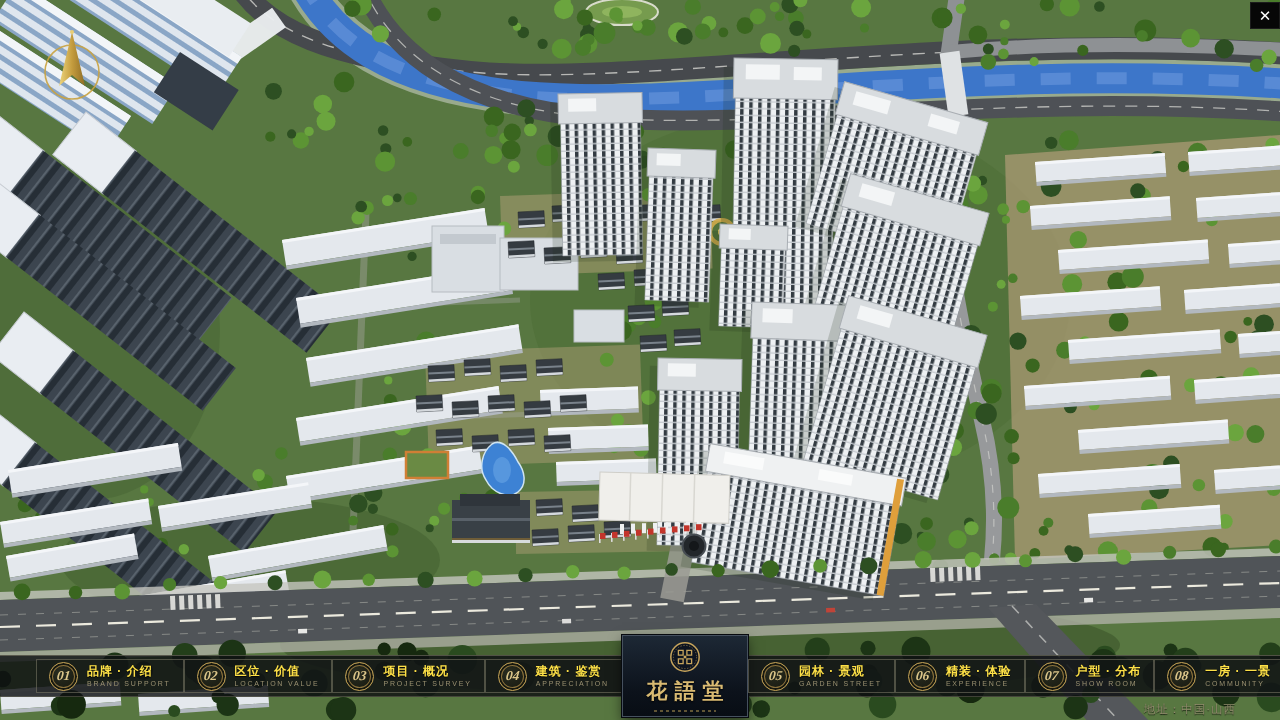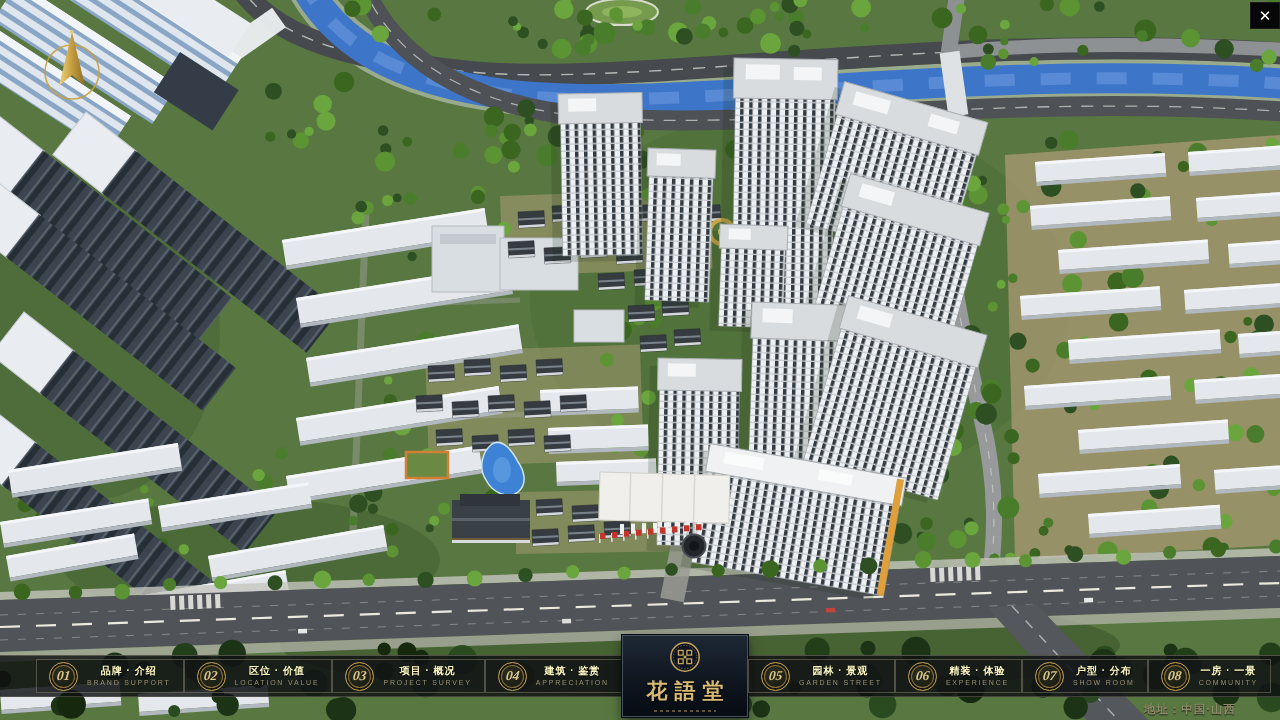--- a/index.html
+++ b/index.html
@@ -20,36 +20,36 @@
   .nav-item{display:flex;align-items:center;gap:9px;height:34px;padding:0 12px;
     border:1px solid rgba(160,155,130,.42);background:rgba(22,25,26,.35);cursor:pointer;
     box-sizing:border-box;flex:0 0 auto;}
   .badge{width:27px;height:27px;border-radius:50%;border:1px solid #c7a557;flex:0 0 auto;
     box-shadow:inset 0 0 0 2px #15170f, inset 0 0 0 3px #8a713c;
     background:radial-gradient(circle at 40% 35%,#2a2d20,#14160e);
     display:flex;align-items:center;justify-content:center;}
   .badge i{font-family:"Liberation Serif",serif;font-style:italic;font-weight:700;
     font-size:13.5px;color:#dcc68a;transform:skewX(-6deg);}
   .nav-texts{display:flex;flex-direction:column;line-height:1;}
-  .nav-label{font-size:10px;font-weight:700;color:#fef9c3;letter-spacing:1px;
-    text-shadow:0 1px 1px rgba(0,0,0,.8);white-space:nowrap;text-align:center;}
+  .nav-label{font-size:12px;font-weight:700;color:#fde047;letter-spacing:1px;
+    text-shadow:0 1px 1px rgba(0,0,0,.8);white-space:nowrap;}
   .nav-sub{margin-top:3px;font-size:7px;letter-spacing:1.8px;color:#9b9171;white-space:nowrap;}
   
   .logo-panel{width:124px;height:80px;flex:0 0 auto;display:flex;flex-direction:column;
     align-items:center;justify-content:center;cursor:pointer;
     background:linear-gradient(180deg,#1d2835 0%,#0c121b 70%,#080d14 100%);
     border:1px solid #45505e;box-shadow:0 0 0 1px #070a0e,0 5px 12px rgba(0,0,0,.55);}
   .logo-title{font-family:"Liberation Serif",serif;font-weight:700;font-size:21px;
     color:#d9ba72;letter-spacing:7px;text-indent:7px;margin-top:3px;
     text-shadow:0 1px 2px rgba(0,0,0,.9);text-align:center;}
   .logo-tagline{width:62px;height:2px;margin-top:5px;opacity:.55;
     background:repeating-linear-gradient(90deg,#a98f4f 0 3px,transparent 3px 6px);}
   
   .address{position:absolute;right:44px;bottom:3px;z-index:6;font-size:11.5px;
-    color:#8f8a6b;letter-spacing:1px;text-shadow:0 1px 1px rgba(0,0,0,.7);font-weight:bold;}
+    color:#8f8a6b;letter-spacing:1px;text-shadow:0 1px 1px rgba(0,0,0,.7);}
 </style>
 </head>
 <body>
 
 <div class="stage">
 
   <svg id="scene" viewBox="0 0 1280 720">
     <defs>
       <pattern id="win" width="9" height="7" patternUnits="userSpaceOnUse">
         <rect width="9" height="7" fill="#eef1f3"></rect>

